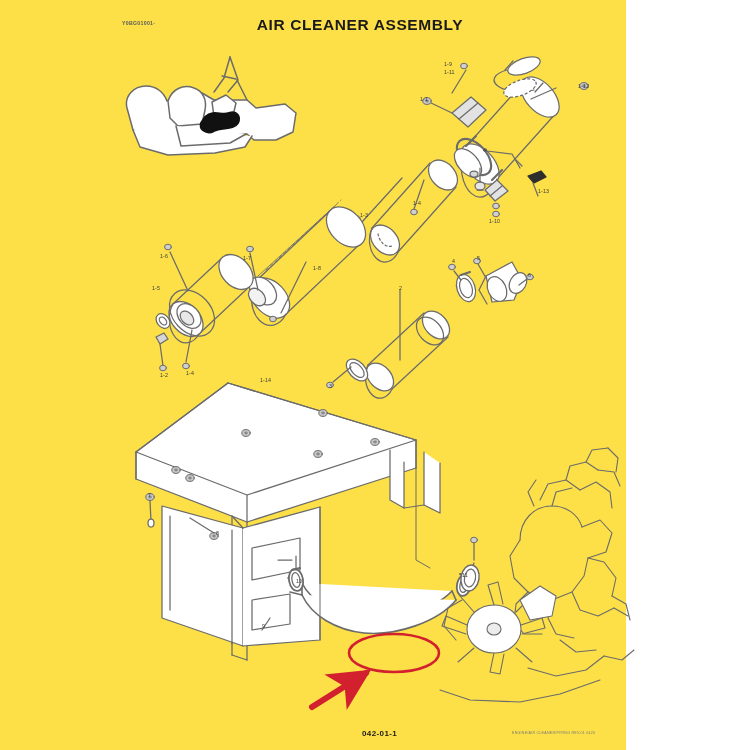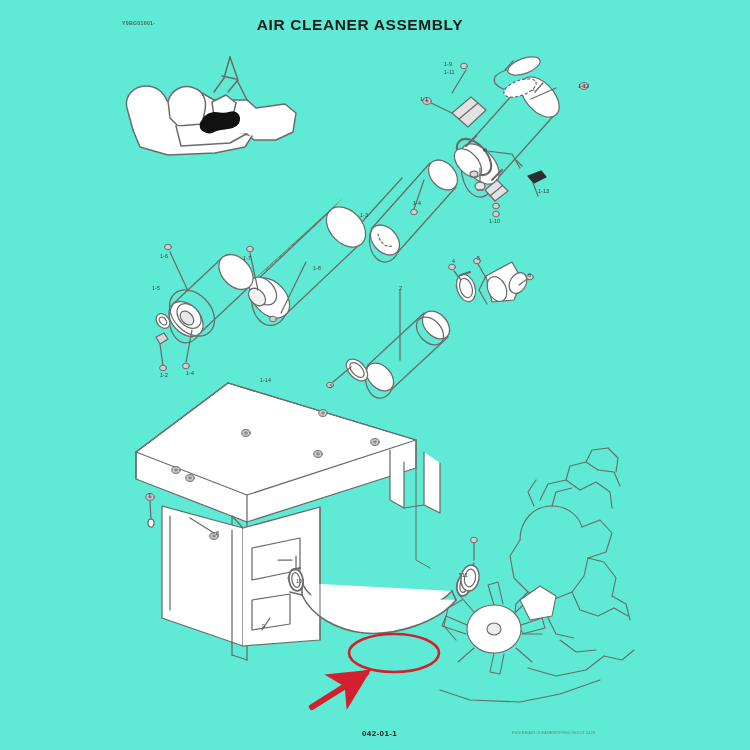--- a/index.html
+++ b/index.html
@@ -1,18 +1,18 @@
 <!DOCTYPE html>
 <html><head>
 <meta charset="utf-8">
 <style>
   html,body{margin:0;padding:0;background:#ffffff;}
   body{width:750px;height:750px;overflow:hidden;
        font-family:"Liberation Sans", sans-serif;color:#1a1a1a;}
-  #sheet{position:relative;width:750px;height:750px;background:#5eead4;}
+  #sheet{position:relative;width:626px;height:750px;background:#fde047;}
   #art{position:absolute;left:0;top:0;width:750px;height:750px;}
   .title{position:absolute;left:0;top:16px;width:750px;text-align:center;
          font-size:15.5px;font-weight:bold;letter-spacing:.6px;
          transform:translateX(-15px);}
   .modelcode{position:absolute;left:122px;top:20px;font-size:5.2px;
              letter-spacing:.3px;color:#5a5a5a;font-weight:bold;}
   .sheetno{position:absolute;left:362px;top:729px;font-size:8px;
            font-weight:bold;letter-spacing:.4px;}
   .finefoot{position:absolute;left:512px;top:731px;font-size:3.6px;
             letter-spacing:.25px;color:#777;}

